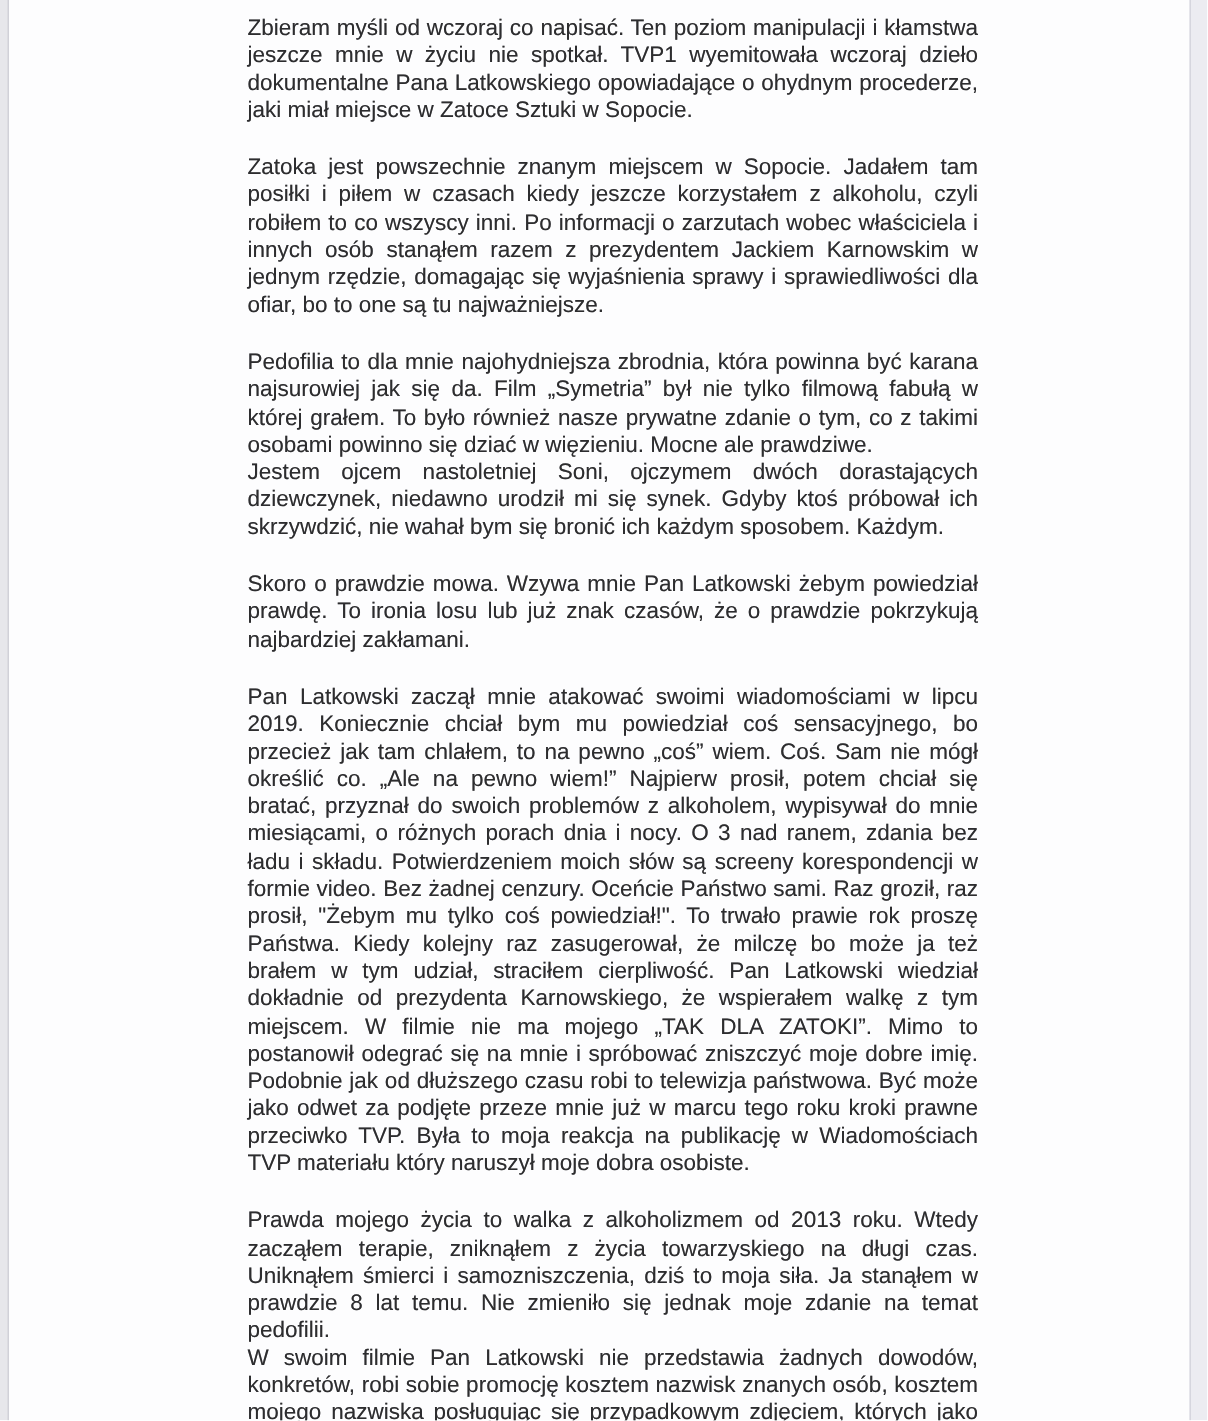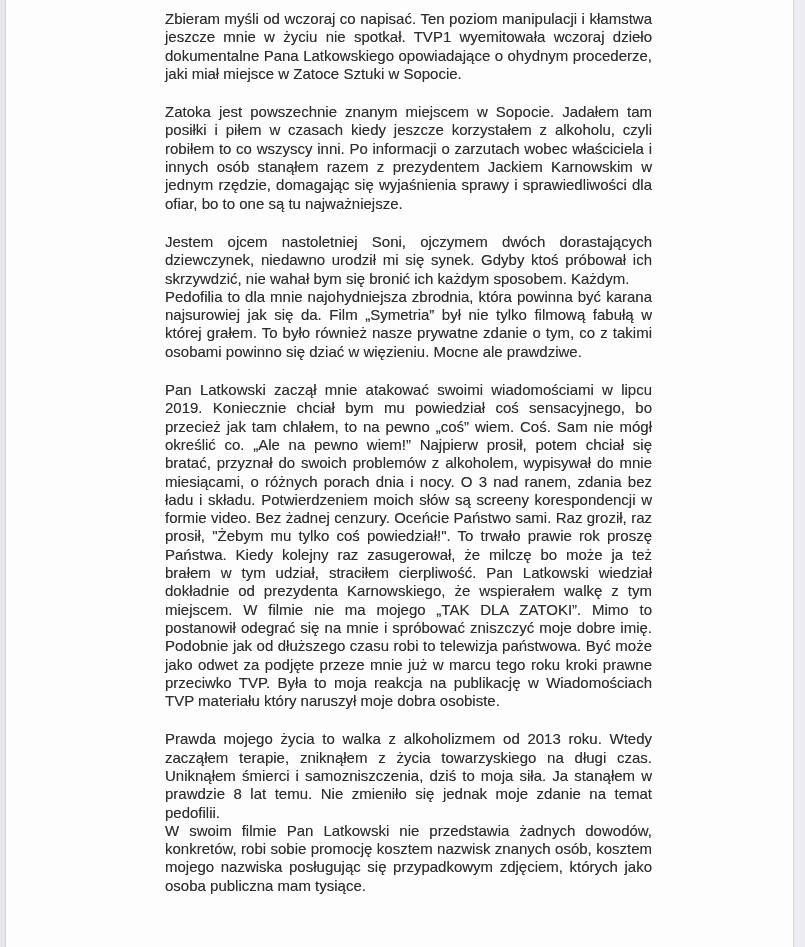--- a/index.html
+++ b/index.html
@@ -58,24 +58,27 @@
 
     <section class="para">
       <p>Zbieram myśli od wczoraj co napisać. Ten poziom manipulacji i kłamstwa jeszcze mnie w życiu nie spotkał. TVP1 wyemitowała wczoraj dzieło dokumentalne Pana Latkowskiego opowiadające o ohydnym procederze, jaki miał miejsce w Zatoce Sztuki w Sopocie.</p>
     </section>
 
     <section class="para">
       <p>Zatoka jest powszechnie znanym miejscem w Sopocie. Jadałem tam posiłki i piłem w czasach kiedy jeszcze korzystałem z alkoholu, czyli robiłem to co wszyscy inni. Po informacji o zarzutach wobec właściciela i innych osób stanąłem razem z prezydentem Jackiem Karnowskim w jednym rzędzie, domagając się wyjaśnienia sprawy i sprawiedliwości dla ofiar, bo to one są tu najważniejsze.</p>
     </section>
 
     <section class="para">
+      <p>Pedofilia to dla mnie najohydniejsza zbrodnia, która powinna być karana najsurowiej jak się da. Film „Symetria” był nie tylko filmową fabułą w której grałem. To było również nasze prywatne zdanie o tym, co z takimi osobami powinno się dziać w więzieniu. Mocne ale prawdziwe.</p>
       <p>Jestem ojcem nastoletniej Soni, ojczymem dwóch dorastających dziewczynek, niedawno urodził mi się synek. Gdyby ktoś próbował ich skrzywdzić, nie wahał bym się bronić ich każdym sposobem. Każdym.</p>
-      <p>Pedofilia to dla mnie najohydniejsza zbrodnia, która powinna być karana najsurowiej jak się da. Film „Symetria” był nie tylko filmową fabułą w której grałem. To było również nasze prywatne zdanie o tym, co z takimi osobami powinno się dziać w więzieniu. Mocne ale prawdziwe.</p>
     </section>
 
+    <section class="para">
+      <p>Skoro o prawdzie mowa. Wzywa mnie Pan Latkowski żebym powiedział prawdę. To ironia losu lub już znak czasów, że o prawdzie pokrzykują najbardziej zakłamani.</p>
+    </section>
 
     <section class="para">
       <p>Pan Latkowski zaczął mnie atakować swoimi wiadomościami w lipcu 2019. Koniecznie chciał bym mu powiedział coś sensacyjnego, bo przecież jak tam chlałem, to na pewno „coś” wiem. Coś. Sam nie mógł określić co. „Ale na pewno wiem!” Najpierw prosił, potem chciał się bratać, przyznał do swoich problemów z alkoholem, wypisywał do mnie miesiącami, o różnych porach dnia i nocy. O 3 nad ranem, zdania bez ładu i składu. Potwierdzeniem moich słów są screeny korespondencji w formie video. Bez żadnej cenzury. Oceńcie Państwo sami. Raz groził, raz prosił, "Żebym mu tylko coś powiedział!". To trwało prawie rok proszę Państwa. Kiedy kolejny raz zasugerował, że milczę bo może ja też brałem w tym udział, straciłem cierpliwość. Pan Latkowski wiedział dokładnie od prezydenta Karnowskiego, że wspierałem walkę z tym miejscem. W filmie nie ma mojego „TAK DLA ZATOKI”. Mimo to postanowił odegrać się na mnie i spróbować zniszczyć moje dobre imię. Podobnie jak od dłuższego czasu robi to telewizja państwowa. Być może jako odwet za podjęte przeze mnie już w marcu tego roku kroki prawne przeciwko TVP. Była to moja reakcja na publikację w Wiadomościach TVP materiału który naruszył moje dobra osobiste.</p>
     </section>
 
     <section class="para">
       <p>Prawda mojego życia to walka z alkoholizmem od 2013 roku. Wtedy zacząłem terapie, zniknąłem z życia towarzyskiego na długi czas. Uniknąłem śmierci i samozniszczenia, dziś to moja siła. Ja stanąłem w prawdzie 8 lat temu. Nie zmieniło się jednak moje zdanie na temat pedofilii.</p>
       <p>W swoim filmie Pan Latkowski nie przedstawia żadnych dowodów, konkretów, robi sobie promocję kosztem nazwisk znanych osób, kosztem mojego nazwiska posługując się przypadkowym zdjęciem, których jako osoba publiczna mam tysiące.</p>
     </section>
 

